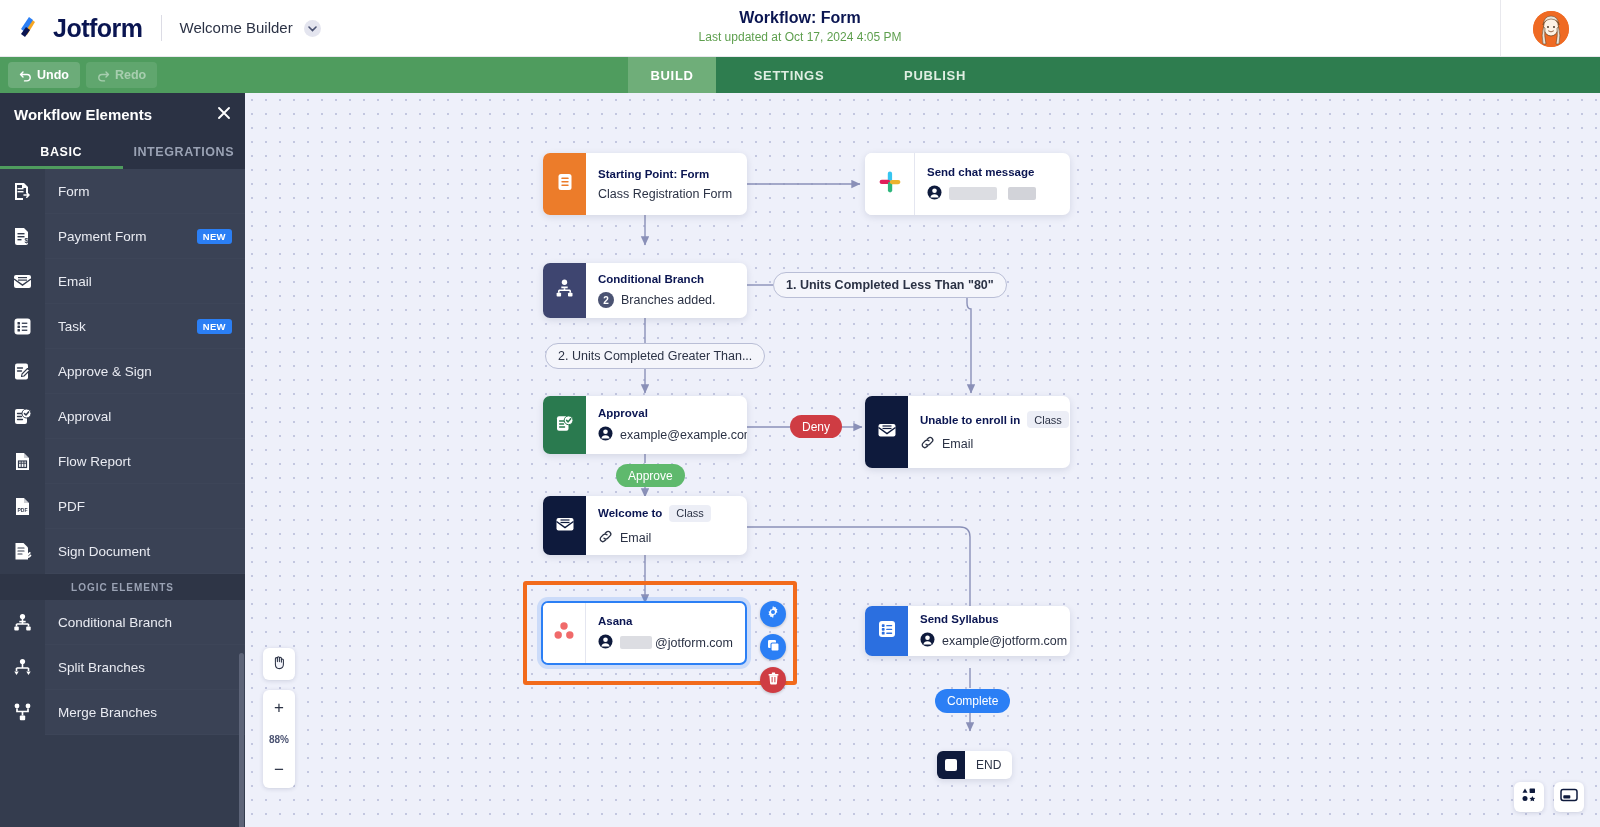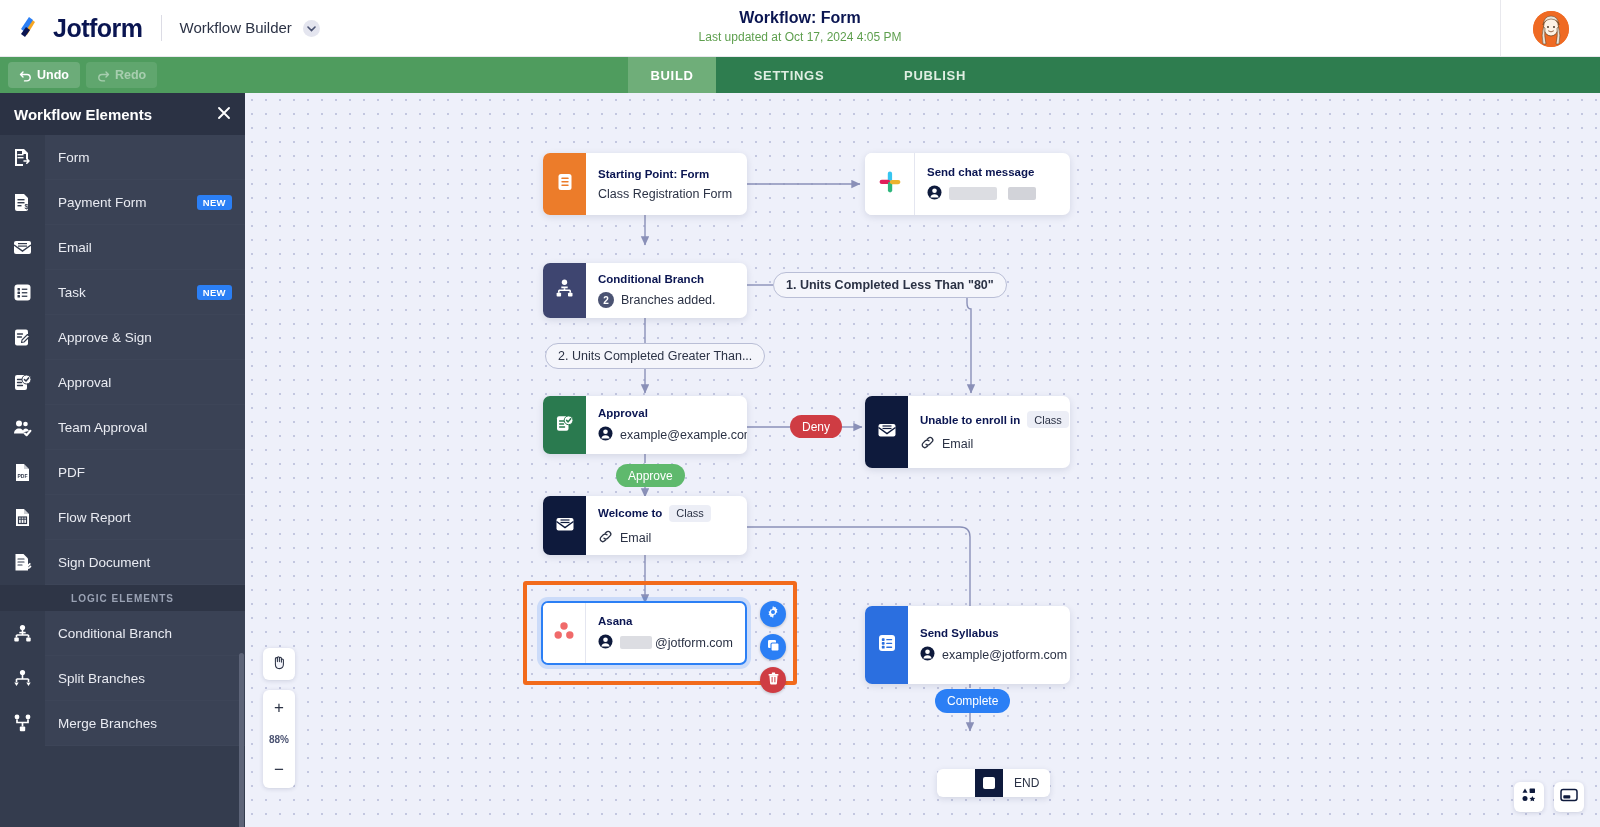--- a/index.html
+++ b/index.html
@@ -220,21 +220,21 @@
         <svg width="26" height="26" viewBox="0 0 26 26">
           <path d="M5 17 L13 4 L17 7 L9 20 Z" fill="#f5a623"></path>
           <path d="M3 14 L11 2 L15 5 L7 17 Z" fill="#2b7ff5"></path>
           <path d="M3 19 L8 12 L12 15 L7 22 Z" fill="#0a1551"></path>
         </svg>
       </span>
       <span class="logo-text">Jotform</span>
     </div>
     <div class="topdiv"></div>
     <div>
-      <span class="wb-label">Workflow Builder</span>
+      <span class="wb-label">Welcome Builder</span>
       <span class="wb-caret">
         <svg width="9" height="6" viewBox="0 0 9 6">
             <path d="M1 1 L4.5 4.5 L8 1" stroke="#4b5372" stroke-width="1.6" fill="none" stroke-linecap="round"></path>
           </svg>
       </span>
     </div>
     <div class="center-title">
       <div class="t1">Workflow: Form</div>
       <div class="t2">Last updated at Oct 17, 2024 4:05 PM</div>
     </div>
@@ -283,20 +283,24 @@
 
   <div class="sidebar">
     <div class="sb-header">
       <span class="sb-title">Workflow Elements</span>
       <span class="sb-close">
         <svg width="14" height="14" viewBox="0 0 14 14">
             <path d="M2 2 L12 12 M12 2 L2 12" stroke="#fff" stroke-width="1.9" stroke-linecap="round"></path>
           </svg>
       </span>
     </div>
+    <div class="sb-tabs">
+      <div class="sb-tab active">BASIC</div>
+      <div class="sb-tab">INTEGRATIONS</div>
+    </div>
     <div class="sb-list">
 
       <div class="sb-item">
         <span class="sb-icon">
           <svg width="21" height="21" viewBox="0 0 21 21">
               <path d="M3 2h9l4 4v6h-2V7h-4V4H5v13h6v2H3z" fill="#fff"></path>
               <rect x="5.5" y="7" width="6" height="1.4" fill="#fff"></rect>
               <rect x="5.5" y="10" width="6" height="1.4" fill="#fff"></rect>
               <path d="M12 14h5m0 0l-2.2-2.2M17 14l-2.2 2.2" stroke="#fff" stroke-width="1.6" fill="none" stroke-linecap="round"></path>
             </svg>
@@ -362,55 +366,43 @@
           <svg width="21" height="21" viewBox="0 0 21 21">
               <rect x="3" y="3" width="12" height="15" rx="2" fill="#fff"></rect>
               <path d="M5.5 7.5h5M5.5 10.5h4M5.5 13.5h5" stroke="#343c4e" stroke-width="1.3" stroke-linecap="round"></path>
               <circle cx="14.5" cy="7.5" r="4.5" fill="#fff" stroke="#343c4e" stroke-width="1"></circle>
               <path d="M12.5 7.6 L14 9 L16.6 5.9" stroke="#343c4e" stroke-width="1.5" fill="none" stroke-linecap="round" stroke-linejoin="round"></path>
             </svg>
         </span>
         <span class="sb-label">Approval</span>
       </div>
 
-      <div class="sb-item">
-        <span class="sb-icon">
-          <svg width="21" height="21" viewBox="0 0 21 21">
-              <circle cx="7" cy="6.5" r="3" fill="#fff"></circle>
-              <path d="M2 16.5c0-3 2.3-5 5-5s5 2 5 5z" fill="#fff"></path>
-              <circle cx="13.5" cy="7" r="2.3" fill="#fff"></circle>
-              <path d="M10.5 15.5c.2-2.4 1.6-4 3.3-4 1.4 0 2.6 1 3.1 2.6" fill="#fff"></path>
-              <path d="M12.8 16.4 L14.6 18.2 L18.4 13.8" stroke="#fff" stroke-width="2.1" fill="none" stroke-linecap="round" stroke-linejoin="round"></path>
-            </svg>
-        </span>
-        <span class="sb-label">Team Approval</span>
+
+      <div class="sb-item">
+        <span class="sb-icon">
+          <svg width="21" height="21" viewBox="0 0 21 21">
+              <path d="M4 2h8l5 5v12H4z" fill="#fff"></path>
+              <path d="M12 2v5h5" fill="#343c4e" opacity="0.25"></path>
+              <rect x="6.5" y="10" width="8" height="6.5" fill="none" stroke="#343c4e" stroke-width="1.2"></rect>
+              <path d="M6.5 12.2h8M9.2 10v6.5M11.9 10v6.5" stroke="#343c4e" stroke-width="1"></path>
+            </svg>
+        </span>
+        <span class="sb-label">Flow Report</span>
       </div>
 
       <div class="sb-item">
         <span class="sb-icon">
           <svg width="21" height="21" viewBox="0 0 21 21">
               <path d="M4 2h8l5 5v12H4z" fill="#fff"></path>
               <path d="M12 2v5h5" fill="#343c4e" opacity="0.25"></path>
               <rect x="5" y="11" width="11" height="6" rx="1" fill="#fff"></rect>
               <text x="10.5" y="15.8" font-size="5" font-weight="bold" fill="#343c4e" text-anchor="middle" font-family="sans-serif">PDF</text>
             </svg>
         </span>
         <span class="sb-label">PDF</span>
-      </div>
-
-      <div class="sb-item">
-        <span class="sb-icon">
-          <svg width="21" height="21" viewBox="0 0 21 21">
-              <path d="M4 2h8l5 5v12H4z" fill="#fff"></path>
-              <path d="M12 2v5h5" fill="#343c4e" opacity="0.25"></path>
-              <rect x="6.5" y="10" width="8" height="6.5" fill="none" stroke="#343c4e" stroke-width="1.2"></rect>
-              <path d="M6.5 12.2h8M9.2 10v6.5M11.9 10v6.5" stroke="#343c4e" stroke-width="1"></path>
-            </svg>
-        </span>
-        <span class="sb-label">Flow Report</span>
       </div>
 
       <div class="sb-item">
         <span class="sb-icon">
           <svg width="21" height="21" viewBox="0 0 21 21">
               <path d="M3.5 2h8l4.5 4.5v12h-12.5z" fill="#fff"></path>
               <path d="M6 7h6M6 10h6M6 13h4" stroke="#343c4e" stroke-width="1.2" stroke-linecap="round"></path>
               <path d="M11 16 Q13 13.5 15 15.5 Q16.5 17 18.5 14.5" stroke="#fff" stroke-width="1.7" fill="none" stroke-linecap="round"></path>
               <path d="M13 16.8 L17.8 11.8" stroke="#fff" stroke-width="1.7" stroke-linecap="round"></path>
             </svg>
@@ -713,21 +705,21 @@
           <svg width="13" height="13" viewBox="0 0 13 13">
               <path d="M2.4 3.3h8.2l-.7 8.2a1 1 0 0 1-1 .9H4.1a1 1 0 0 1-1-.9z" fill="#fff"></path>
               <rect x="1.5" y="2" width="10" height="1.6" rx="0.7" fill="#fff"></rect>
               <rect x="4.8" y="0.6" width="3.4" height="1.6" rx="0.6" fill="#fff"></rect>
               <path d="M5.1 5.3v4.6M7.9 5.3v4.6" stroke="#cf3c43" stroke-width="1" stroke-linecap="round"></path>
             </svg>
         </span>
       </div>
     </div>
 
-    <div class="node" style="left:620px; top:513px; width:205px; height:78px;">
+    <div class="node" style="left:620px; top:513px; width:205px; height:50px;">
       <div class="node-ic" style="background:#2b6fe0;">
         <span>
           <svg width="22" height="22" viewBox="0 0 22 22">
               <rect x="3" y="3" width="16" height="16" rx="3" fill="#fff"></rect>
               <rect x="5.8" y="6.2" width="2.8" height="2.8" rx="0.7" fill="#2b6fe0"></rect>
               <rect x="5.8" y="10" width="2.8" height="2.8" rx="0.7" fill="#2b6fe0"></rect>
               <rect x="5.8" y="13.8" width="2.8" height="2.8" rx="0.7" fill="#2b6fe0"></rect>
               <rect x="10.2" y="6.9" width="6" height="1.4" rx="0.6" fill="#2b6fe0"></rect>
               <rect x="10.2" y="10.7" width="6" height="1.4" rx="0.6" fill="#2b6fe0"></rect>
               <rect x="10.2" y="14.5" width="6" height="1.4" rx="0.6" fill="#2b6fe0"></rect>
@@ -746,21 +738,21 @@
           </span>
           <span>example@jotform.com</span>
         </div>
       </div>
     </div>
 
     <div class="tag complete" style="left:690px; top:596px; height:24px;">
       <span>Complete</span>
     </div>
 
-    <div class="endnode" style="left:692px; top:676px;padding-left:38px;">
+    <div class="endnode" style="left:692px; top:658px;">
       <div class="sq">
           <i></i>
         </div>
       <div class="lb">END</div>
     </div>
 
     <div class="zoomgroup" style="top:555px;">
       <div class="zbtn" style="height:32px; margin-bottom:10px;">
         <span>
           <svg width="16" height="16" viewBox="0 0 16 16">

